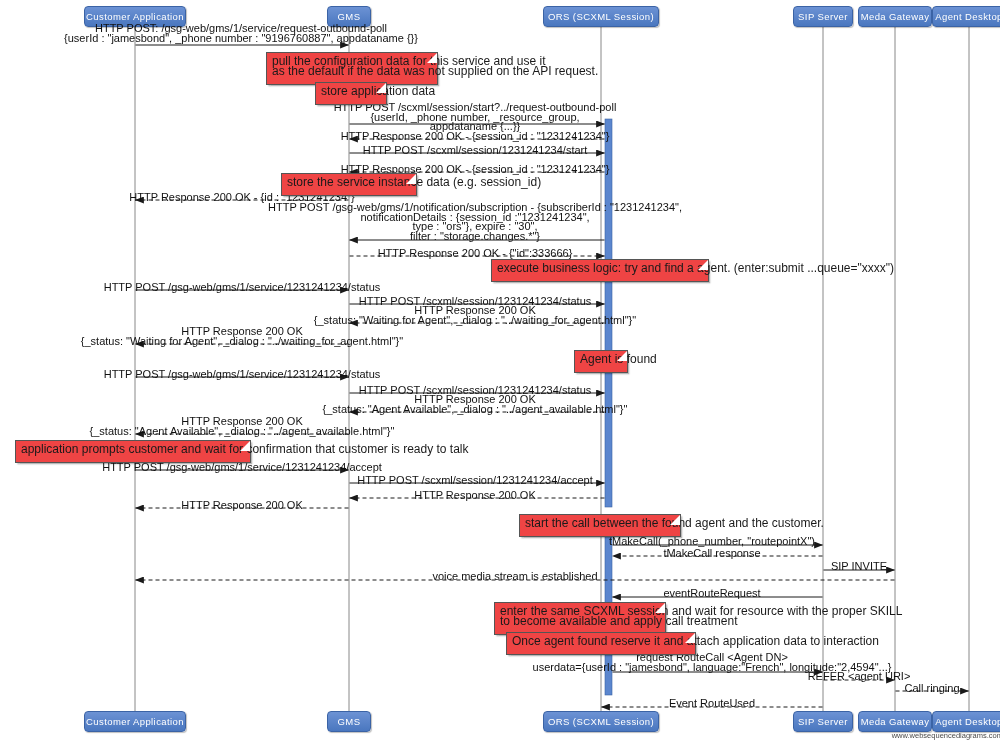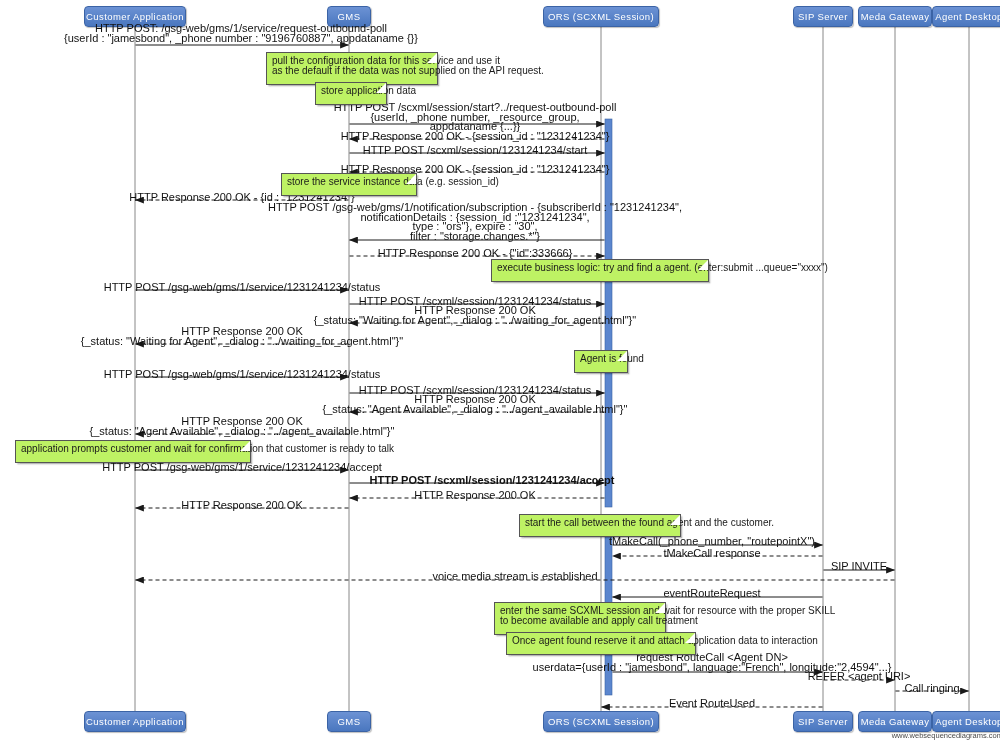--- a/index.html
+++ b/index.html
@@ -38,24 +38,24 @@
     display: flex;
     align-items: center;
     justify-content: center;
     box-shadow: 1px 1px 1px rgba(0,0,0,0.25);
     height: 21px;
     transform: translateX(-50%);
   }
   
   .note {
     position: absolute;
-    background: #bef264;
+    background: #ef4444;
     border: 1px solid #555555;
     color: #1a1a1a;
-    font-size: 10px;
+    font-size: 12px;
     line-height: 10px;
     padding: 3px 5px 8px 5px;
     white-space: pre;
     box-shadow: 1.5px 1.5px 1.5px rgba(0,0,0,0.28);
   }
   .note::after {
     content: "";
     position: absolute;
     top: 0; right: 0;
     width: 0; height: 0;
@@ -205,21 +205,21 @@
 {_status: "Waiting for Agent", _dialog : "../waiting_for_agent.html"}"</div>
       <div class="msg-label" style="left: 233px; top: 327px;">HTTP Response 200 OK
 {_status: "Waiting for Agent", _dialog : "../waiting_for_agent.html"}"</div>
       <div class="msg-label" style="left: 233px; top: 370px;">HTTP POST /gsg-web/gms/1/service/1231241234/status</div>
       <div class="msg-label" style="left: 466px; top: 386px;">HTTP POST /scxml/session/1231241234/status</div>
       <div class="msg-label" style="left: 466px; top: 395px;">HTTP Response 200 OK
 {_status: "Agent Available", _dialog : "../agent_available.html"}"</div>
       <div class="msg-label" style="left: 233px; top: 417px;">HTTP Response 200 OK
 {_status: "Agent Available", _dialog : "../agent_available.html"}"</div>
       <div class="msg-label" style="left: 233px; top: 463px;">HTTP POST /gsg-web/gms/1/service/1231241234/accept</div>
-      <div class="msg-label" style="left: 483px; top: 476px; font-weight: bold;">HTTP POST /scxml/session/1231241234/accept</div>
+      <div class="msg-label" style="left: 466px; top: 476px;">HTTP POST /scxml/session/1231241234/accept</div>
       <div class="msg-label" style="left: 466px; top: 491px;">HTTP Response 200 OK</div>
       <div class="msg-label" style="left: 233px; top: 501px;">HTTP Response 200 OK</div>
       <div class="msg-label" style="left: 703px; top: 537px;">tMakeCall(_phone_number, "routepointX")</div>
       <div class="msg-label" style="left: 703px; top: 549px;">tMakeCall response</div>
       <div class="msg-label" style="left: 850px; top: 562px;">SIP INVITE</div>
       <div class="msg-label" style="left: 506px; top: 572px;">voice media stream is established</div>
       <div class="msg-label" style="left: 703px; top: 589px;">eventRouteRequest</div>
       <div class="msg-label" style="left: 703px; top: 653px;">request RouteCall &lt;Agent DN&gt;
 userdata={userId : "jamesbond", language:"French", longitude:"2,4594"...}</div>
       <div class="msg-label" style="left: 850px; top: 672px;">REFER &lt;agent URI&gt;</div>

